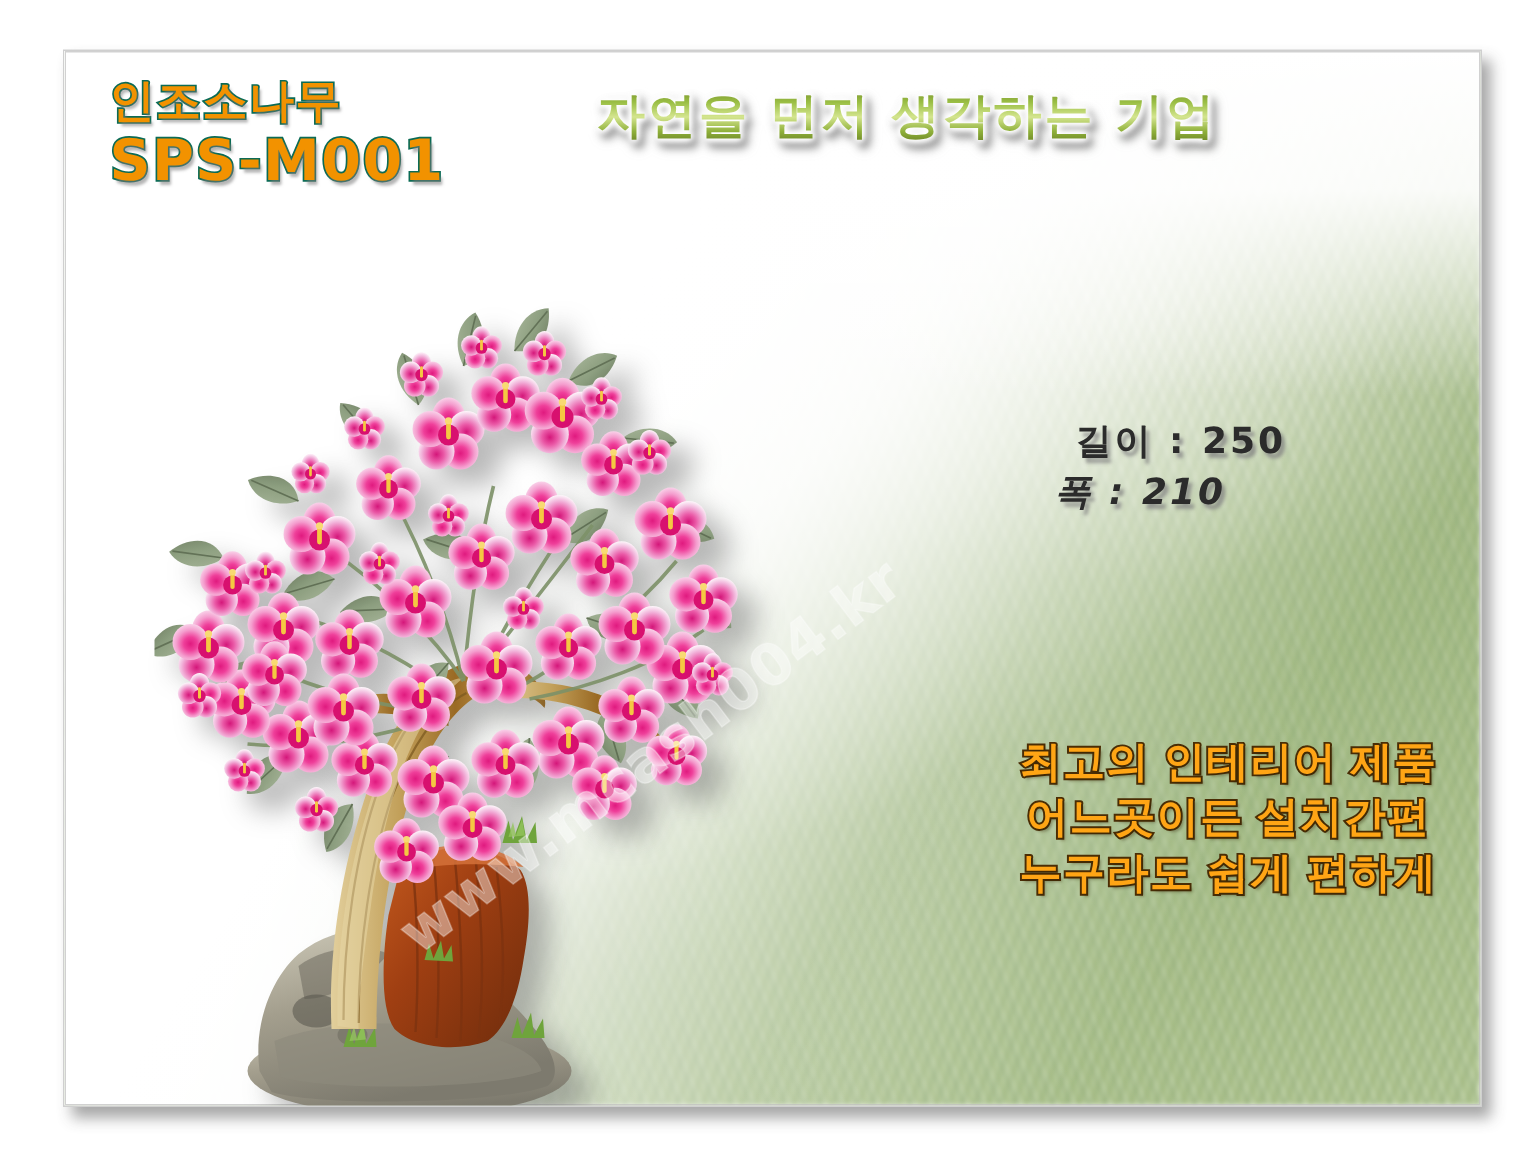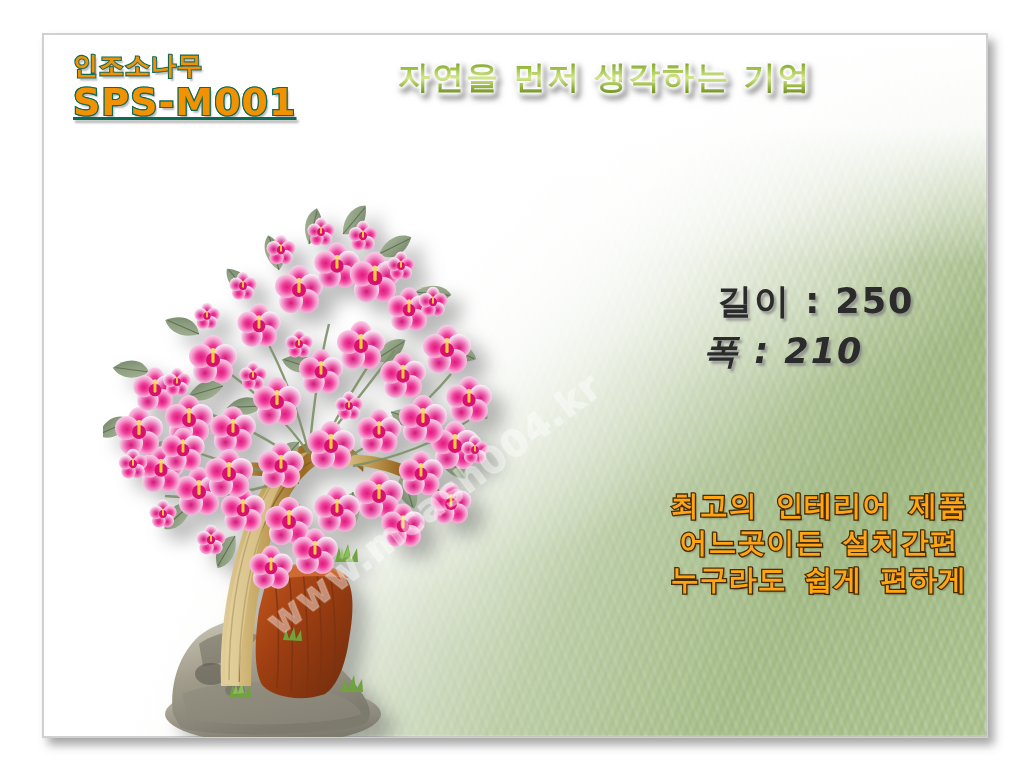--- a/index.html
+++ b/index.html
@@ -99,22 +99,22 @@
     font-family: "DejaVu Sans", sans-serif;
     font-weight: bold;
     color: #F29200;
     line-height: 1.02;
     letter-spacing: 1px;
     -webkit-text-stroke: 2.2px #0b6b55;
     paint-order: stroke fill;
     text-shadow: 2px 3px 2px rgba(120,120,120,0.55);
     white-space: nowrap;
   }
-  .code-line.l1 { font-size: 25px; }
-  .code-line.l2 { font-size: 38px; margin-top: 4px; text-decoration: underline; }
+  .code-line.l1 { font-size: 30px; }
+  .code-line.l2 { font-size: 38px; margin-top: 4px; }
 
   
   .headline {
     position: absolute;
     left: 355px;
     top: 22px;
     z-index: 30;
     font-family: "DejaVu Sans", sans-serif;
     font-weight: bold;
     font-size: 32px;
@@ -134,42 +134,42 @@
   
   .specs {
     position: absolute;
     left: 660px;
     top: 243px;
     z-index: 30;
   }
   .spec-line {
     font-family: "DejaVu Sans", sans-serif;
     font-weight: bold;
-    font-size: 35px;
+    font-size: 24px;
     color: #2b2b2b;
     letter-spacing: 2px;
     line-height: 1.42;
     text-shadow: 2.5px 3px 2.5px rgba(130,130,130,0.75);
     white-space: nowrap;
   }
   .spec-line.s1 { margin-left: 14px; }
   .spec-line.s2 { margin-left: 0px; font-style: italic; }
   .spec-line.s3 { margin-left: 0px; }
 
   
   .copy {
     position: absolute;
     left: 596px;
     top: 455px;
     z-index: 30;
     text-align: center;
     width: 360px;
   }
   .copy-line {
-    font-family: Liberation Mono, monospace;
+    font-family: Liberation Sans, sans-serif;
     font-weight: bold;
     font-size: 28px;
     letter-spacing: 1px;
     line-height: 1.33;
     color: #FFA515;
     -webkit-text-stroke: 2.6px #4a2d05;
     paint-order: stroke fill;
     text-shadow: 2px 2px 2px rgba(50,35,5,0.35);
     white-space: nowrap;
   }

